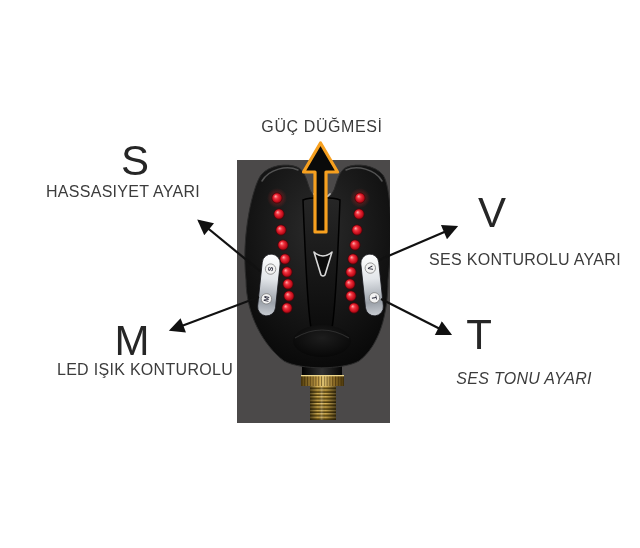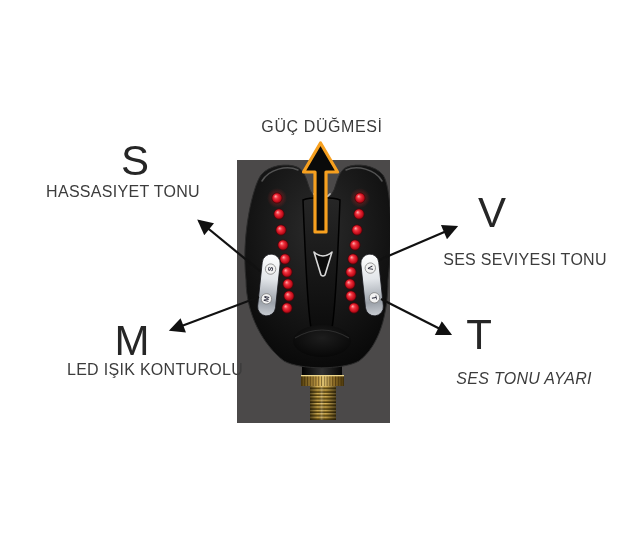--- a/index.html
+++ b/index.html
@@ -20,36 +20,36 @@
   }
   .caption{
     position:absolute;transform:translateX(-50%);
     font-size:16px;line-height:16px;color:#3c3c3c;letter-spacing:0.3px;white-space:nowrap;z-index:3;
   }
   .letter-s{left:135px;top:140px;}
   .cap-s{left:123px;top:184px;}
   .letter-v{left:492px;top:192px;}
   .cap-v{left:525px;top:252px;}
   .letter-m{left:132px;top:320px;}
-  .cap-m{left:155px;top:362px;}
+  .cap-m{left:145px;top:362px;}
   .letter-t{left:479px;top:314px;}
   .cap-t{left:524px;top:371px;font-style:italic;}
 </style>
 </head>
 <body>
 
 <div class="stage">
 
   <div class="power-label">GÜÇ DÜĞMESİ</div>
 
   <div class="big-letter letter-s">S</div>
-  <div class="caption cap-s">HASSASIYET TONU</div>
+  <div class="caption cap-s">HASSASIYET AYARI</div>
 
   <div class="big-letter letter-v">V</div>
-  <div class="caption cap-v">SES SEVIYESI TONU</div>
+  <div class="caption cap-v">SES KONTUROLU AYARI</div>
 
   <div class="big-letter letter-m">M</div>
   <div class="caption cap-m">LED IŞIK KONTUROLU</div>
 
   <div class="big-letter letter-t">T</div>
   <div class="caption cap-t">SES TONU AYARI</div>
 
   <div class="photo">
     <svg viewBox="0 0 153 263" xmlns="http://www.w3.org/2000/svg">
       <defs>

